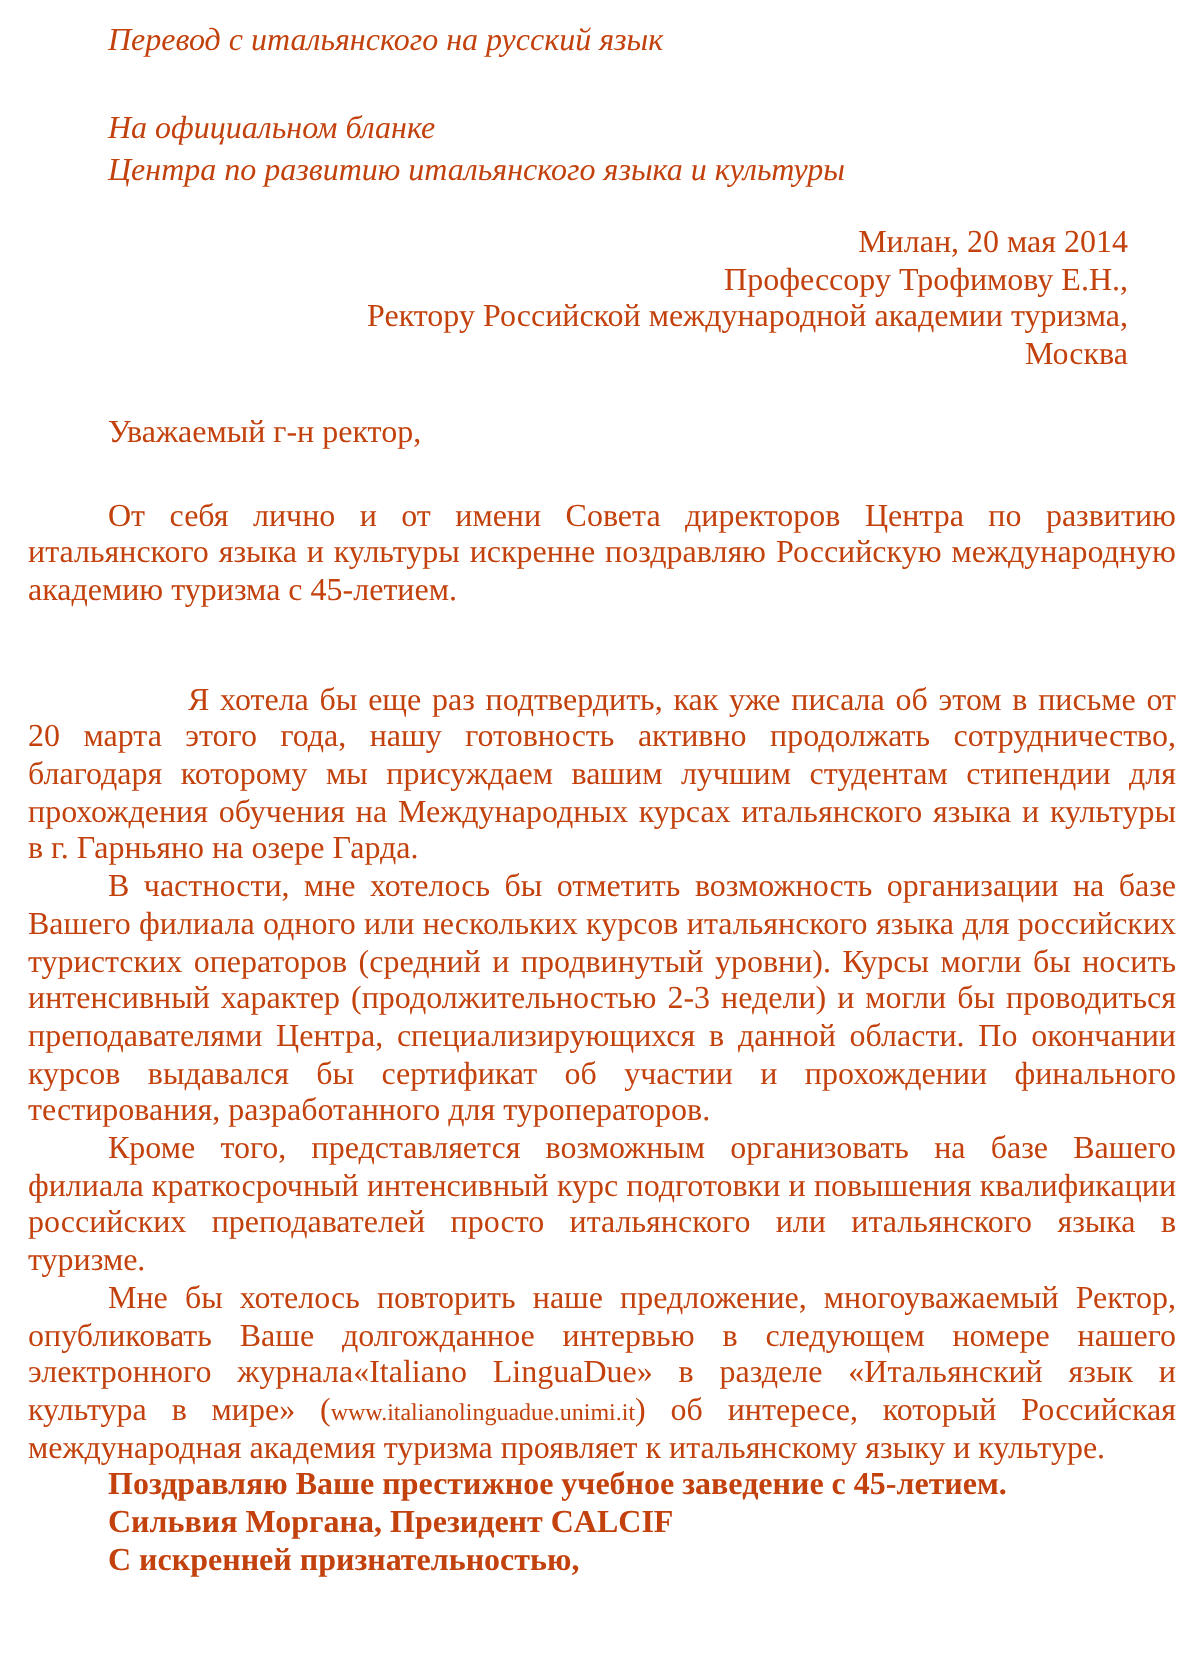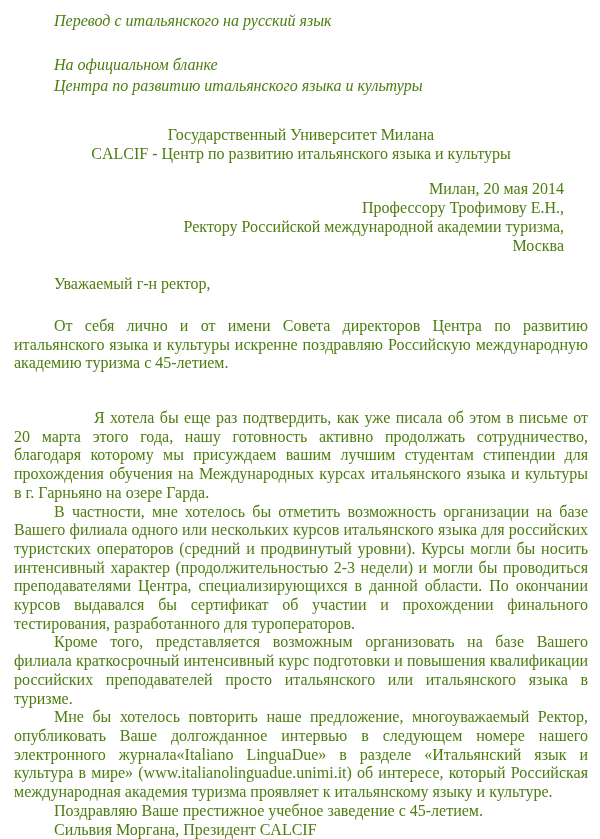--- a/index.html
+++ b/index.html
@@ -6,21 +6,21 @@
     margin: 0;
     padding: 0;
     background: #ffffff;
   }
   .page {
     position: relative;
     width: 600px;
     height: 839px;
     box-sizing: border-box;
     background: #ffffff;
-    color: #4d7c0f;
+    color: #c2410c;
     font-family: "Liberation Serif", "DejaVu Serif", serif;
     font-size: 16px;
     line-height: 18.7px;
     padding: 10px 12px 0 14px;
     overflow: hidden;
   }
   .italic-note {
     font-style: italic;
     margin-left: 40px;
     line-height: 21px;
@@ -50,41 +50,38 @@
   }
   .first-par {
     margin-top: 23px;
   }
   .deep-indent {
     text-indent: 80px;
     margin-top: 36px;
   }
   .closing-line {
     text-indent: 40px;
+    font-weight: bold;
   }
   .url-small {
-    font-size: 16px;
+    font-size: 12px;
   }
 </style>
 </head>
 <body>
 
 <div class="page">
 
   <p class="italic-note translation-note">Перевод с итальянского на русский язык</p>
 
   <div>
     <p class="italic-note">На официальном бланке</p>
     <p class="italic-note">Центра по развитию итальянского языка и культуры</p>
   </div>
 
-  <div class="org-header">
-    <p>Государственный Университет Милана</p>
-    <p>CALCIF - Центр по развитию итальянского языка и культуры</p>
-  </div>
 
   <div class="address-block">
     <p>Милан, 20 мая 2014</p>
     <p>Профессору Трофимову Е.Н.,</p>
     <p>Ректору Российской международной академии туризма,</p>
     <p>Москва</p>
   </div>
 
   <p class="salutation">Уважаемый г-н ректор,</p>
 

